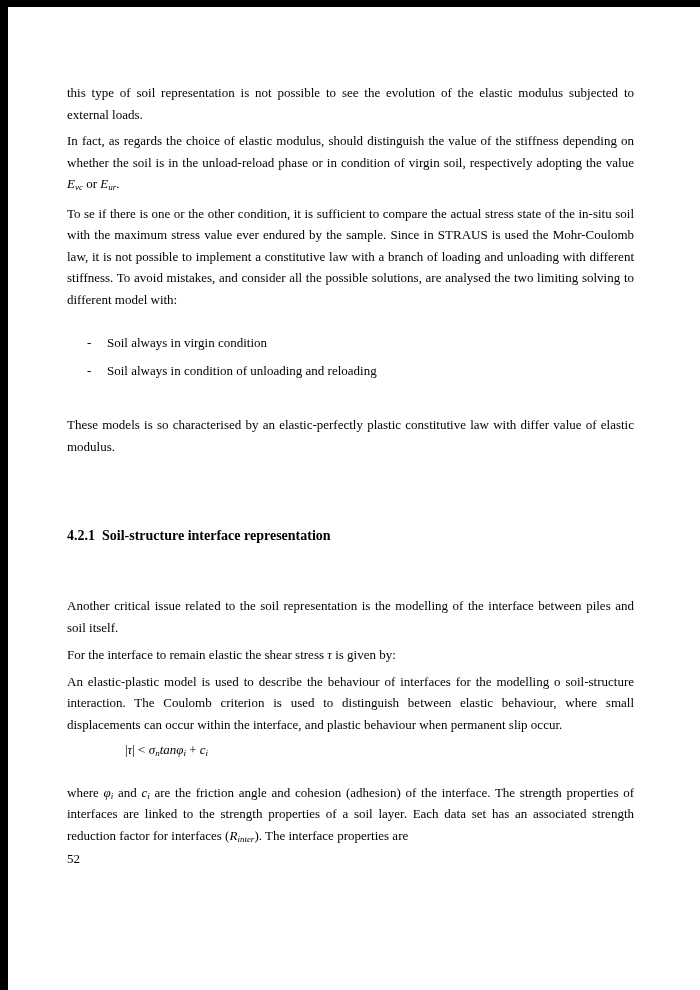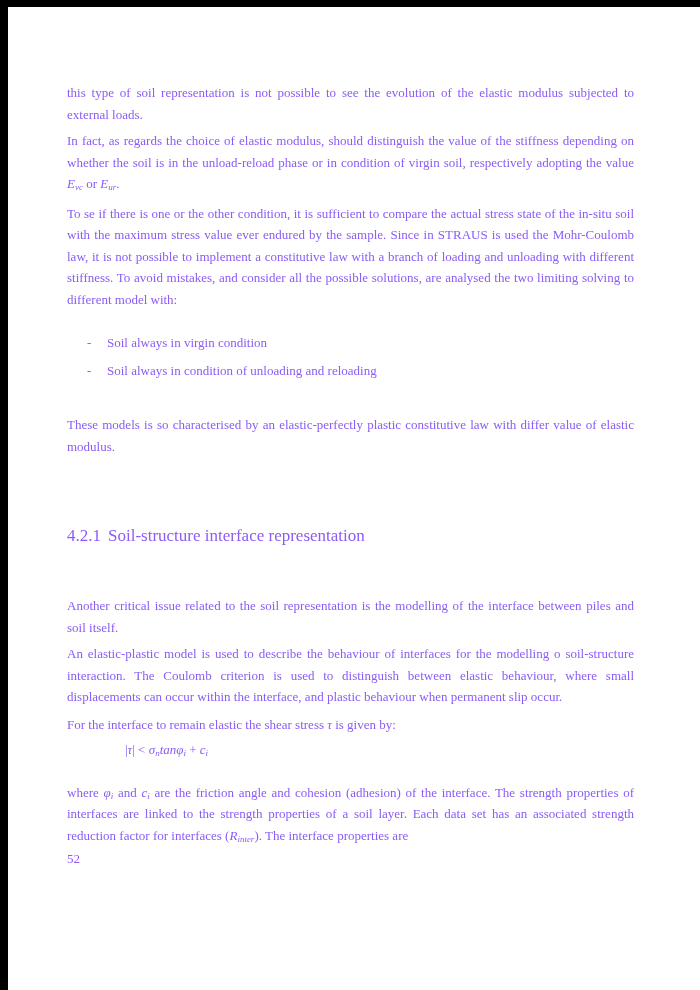--- a/index.html
+++ b/index.html
@@ -12,21 +12,21 @@
   }
   .page {
     position: absolute;
     top: 7px; left: 8px; right: 0; bottom: 0;
     background: #ffffff;
   }
   .content {
     position: absolute;
     left: 59px; top: 0;
     width: 567px;
-    color: #8b5cf6;
+    color: #000000;
     font-size: 13px;
     line-height: 21.5px;
   }
   .para {
     text-align: justify;
     text-justify: inter-word;
   }
   .b-p1 { margin-top: 75px; }
   .b-p2 { margin-top: 5px; }
   .b-p3 { margin-top: 8px; }
@@ -46,23 +46,24 @@
     display: flex;
     align-items: flex-start;
   }
   .bullet-marker {
     width: 20px;
     margin-left: 20px;
     flex: 0 0 auto;
   }
   .bullet-text { flex: 1 1 auto; }
   .heading {
-    font-size: 17px;
+    font-size: 14px;
     line-height: 26px;
     white-space: nowrap;
+    font-weight: bold;
   }
   .heading .h-num { margin-right: 7px; }
   .formula {
     margin-left: 58px;
   }
   .formula i, .para i { font-style: italic; }
   sub {
     font-size: 9px;
     line-height: 0;
     vertical-align: -2px;
@@ -94,23 +95,23 @@
     </div>
 
     <div class="para b-p4">These models is so characterised by an elastic-perfectly plastic constitutive law with differ value of elastic modulus.</div>
 
     <div class="heading b-h">
       <span class="h-num">4.2.1</span><span>Soil-structure interface representation</span>
     </div>
 
     <div class="para b-p5">Another critical issue related to the soil representation is the modelling of the interface between piles and soil itself.</div>
 
+    <div class="para b-p7">For the interface to remain elastic the shear stress <i>τ</i> is given by:</div>
+
     <div class="para b-p6">An elastic-plastic model is used to describe the behaviour of interfaces for the modelling o soil-structure interaction. The Coulomb criterion is used to distinguish between elastic behaviour, where small displacements can occur within the interface, and plastic behaviour when permanent slip occur.</div>
-
-    <div class="para b-p7">For the interface to remain elastic the shear stress <i>τ</i> is given by:</div>
 
     <div class="formula b-f1">|<i>τ</i>| &lt; <i>σ<sub>n</sub>tanφ<sub>i</sub></i> + <i>c<sub>i</sub></i></div>
 
 
 
     <div class="para b-p9">where <i>φ<sub>i</sub></i> and <i>c<sub>i</sub></i> are the friction angle and cohesion (adhesion) of the interface. The strength properties of interfaces are linked to the strength properties of a soil layer. Each data set has an associated strength reduction factor for interfaces (<i>R<sub>inter</sub></i>). The interface properties are</div>
 
     <div class="page-number b-pn">52</div>
 
   </div>

